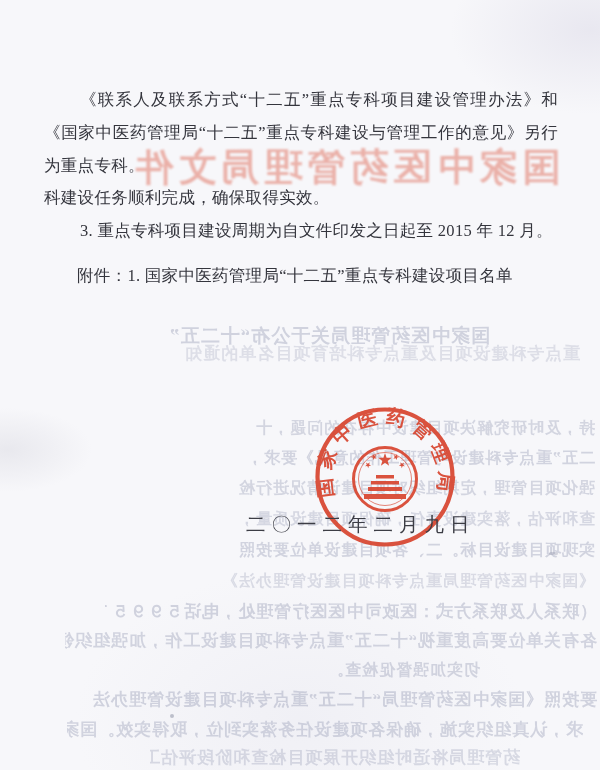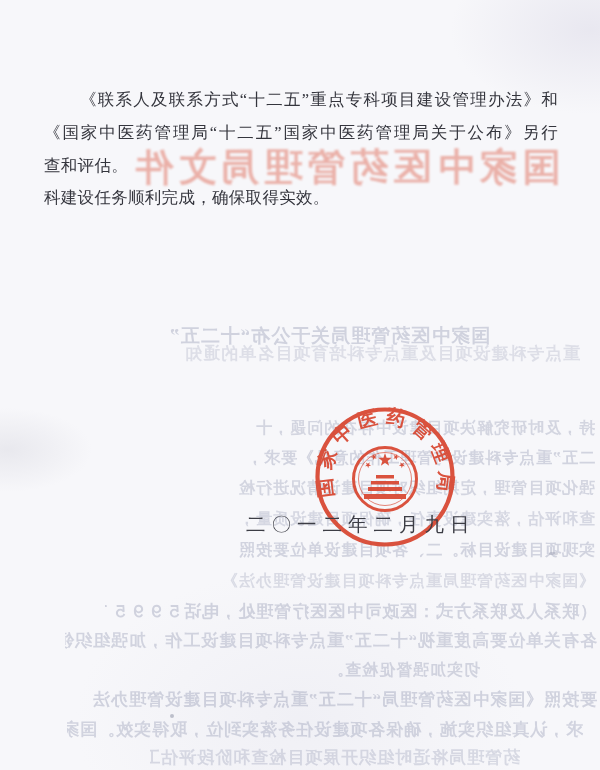--- a/index.html
+++ b/index.html
@@ -64,23 +64,25 @@
       <div class="bleed-line" style="left: 105px; top: 602px; width: 492px; font-size: 17px; opacity: 0.42;">（联系人及联系方式：医政司中医医疗管理处，电话５９９５７６８３）</div>
       <div class="bleed-line" style="left: 65px; top: 631px; width: 532px; font-size: 17px; opacity: 0.4;">各有关单位要高度重视“十二五”重点专科项目建设工作，加强组织领导</div>
       <div class="bleed-line" style="left: 330px; top: 660px; width: 150px; font-size: 16px; opacity: 0.4;">切实加强督促检查。</div>
       <div class="bleed-line" style="left: 93px; top: 690px; width: 504px; font-size: 17px; opacity: 0.42;">要按照《国家中医药管理局“十二五”重点专科项目建设管理办法》要</div>
       <div class="bleed-line" style="left: 67px; top: 720px; width: 516px; font-size: 17px; opacity: 0.4;">求，认真组织实施，确保各项建设任务落实到位，取得实效。国家中医</div>
       <div class="bleed-line" style="left: 150px; top: 748px; width: 370px; font-size: 17px; opacity: 0.34;">药管理局将适时组织开展项目检查和阶段评估工作。</div>
     </div>
 
   <div class="body-text" id="body-lines">
       <div class="line justify" style="padding-left: 36px;">《联系人及联系方式“十二五”重点专科项目建设管理办法》和</div>
-      <div class="line justify" style="padding-left: 0px;">《国家中医药管理局“十二五”国家中医药管理局关于公布》另行</div>
-      <div class="line" style="padding-left: 0px;">查和评估。</div>
+      <div class="line justify" style="padding-left: 0px;">《国家中医药管理局“十二五”重点专科建设与管理工作的意见》另行</div>
+      <div class="line" style="padding-left: 0px;">为重点专科。</div>
       <div class="line" style="padding-left: 0px;">科建设任务顺利完成，确保取得实效。</div>
+      <div class="line" style="padding-left: 36px;">3. 重点专科项目建设周期为自文件印发之日起至 2015 年 12 月。</div>
+      <div class="line" style="padding-left: 33px; margin-top: 12px;">附件：1. 国家中医药管理局“十二五”重点专科建设项目名单</div>
     </div>
 
 
   <svg class="seal" viewBox="0 0 150 150">
     <defs>
       <polygon id="st" points="0,-7 1.6,-2.3 6.7,-2.2 2.7,0.9 4.1,5.7 0,2.8 -4.1,5.7 -2.7,0.9 -6.7,-2.2 -1.6,-2.3"></polygon>
       <path id="sealArc" d="M 27 101 A 54 54 0 1 1 123 101" fill="none"></path>
     </defs>
     <g fill="#d8452f" stroke="#d8452f">
 

